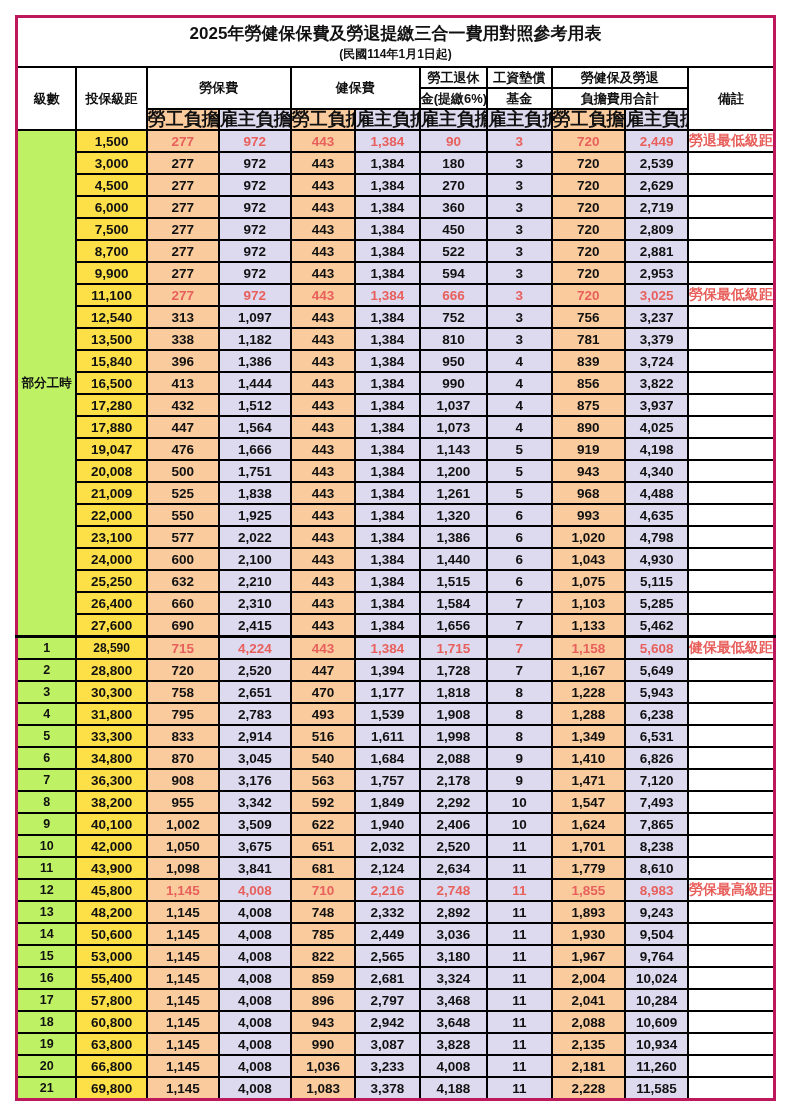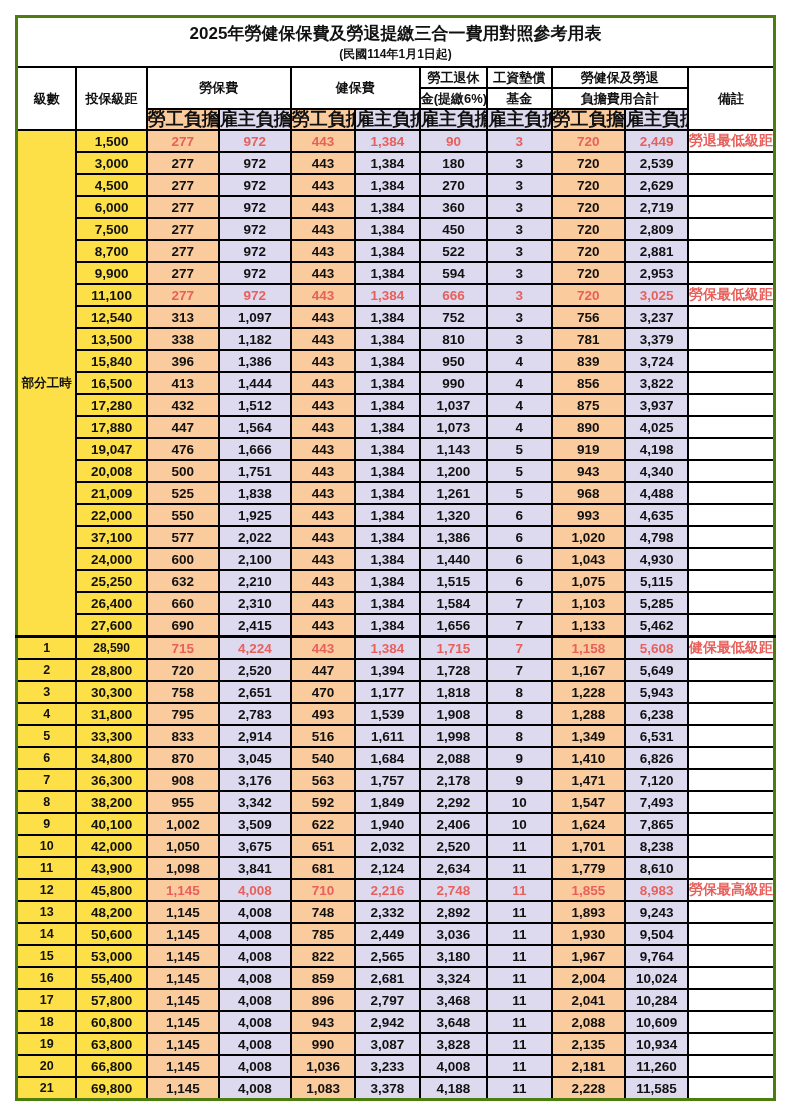--- a/index.html
+++ b/index.html
@@ -13,21 +13,21 @@
     width: 791px;
     height: 1120px;
     padding: 15px 15px 0 15px;
     background: #ffffff;
     font-family: "Liberation Sans", "DejaVu Sans", sans-serif;
   }
   table.ref-table {
     border-collapse: collapse;
     table-layout: fixed;
     width: 761px;
-    border: 3px solid #4d7c0f;
+    border: 3px solid #be185d;
   }
   .ref-table th, .ref-table td {
     border: 2px solid #000;
     text-align: center;
     vertical-align: middle;
     padding: 0;
     font-weight: bold;
     color: #111;
     overflow: hidden;
     white-space: nowrap;
@@ -47,21 +47,21 @@
     font-weight: bold;
   }
   tr.h-row th { font-size: 13px; height: 19px; line-height: 1.05; }
   tr.h-row3 th { font-size: 18px; height: 19px; line-height: 1.05; }
   th.emp, td.emp { background: var(--emp-bg); }
   th.er,  td.er  { background: var(--er-bg); }
   tbody td {
     height: 20px;
     font-size: 13.5px;
   }
-  td.level-cell { font-size: 12.5px; background: #fde047; }
+  td.level-cell { font-size: 12.5px; background: #bef264; }
   td.bracket-cell { font-size: 13.5px; background: #fde047; }
   tr.bracket-big td.bracket-cell { font-size: 12px; margin-left: 7px; }
   td.remark-cell {
     font-size: 14px;
     color: var(--hl-color);
     background: #fff;
     letter-spacing: 0;
   }
   tr.hl td.val { color: var(--hl-color); }
   tr.section-top td { border-top: 3px solid #000; }
@@ -329,21 +329,21 @@
           <td class="val er">1,925</td>
           <td class="val emp">443</td>
           <td class="val er">1,384</td>
           <td class="val er">1,320</td>
           <td class="val er">6</td>
           <td class="val emp">993</td>
           <td class="val er">4,635</td>
           <td class="remark-cell"></td>
         </tr>
         <tr>
-          <td class="bracket-cell">37,100</td>
+          <td class="bracket-cell">23,100</td>
           <td class="val emp">577</td>
           <td class="val er">2,022</td>
           <td class="val emp">443</td>
           <td class="val er">1,384</td>
           <td class="val er">1,386</td>
           <td class="val er">6</td>
           <td class="val emp">1,020</td>
           <td class="val er">4,798</td>
           <td class="remark-cell"></td>
         </tr>

